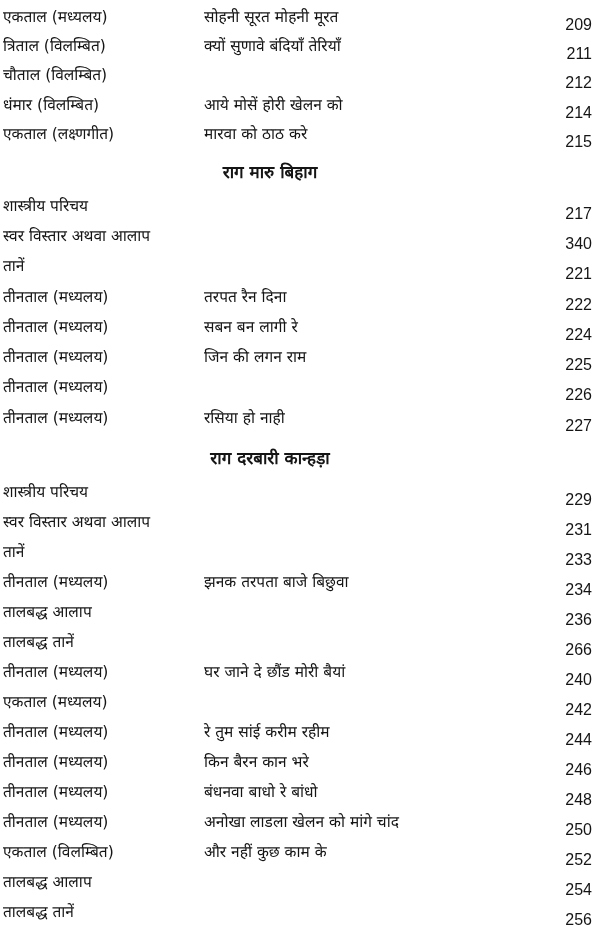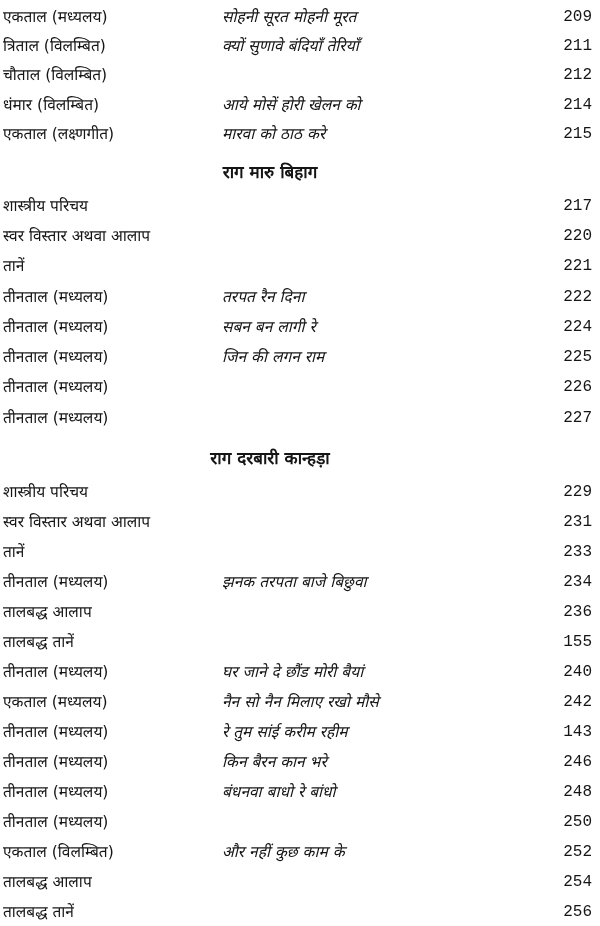--- a/index.html
+++ b/index.html
@@ -24,29 +24,28 @@
       line-height: 30px;
       white-space: nowrap;
     }
     .row .c1 {
       position: absolute;
       left: 3px;
       top: 0;
     }
     .row .c2 {
       position: absolute;
-      left: 222px;
+      left: 204px;
       top: 0;
-      font-style: italic;
     }
     .row .pg {
       position: absolute;
       right: 8px;
-      top: 0;
-      font-family: Liberation Mono, monospace;
+      top: 8px;
+      font-family: Liberation Sans, sans-serif;
       font-size: 16px;
     }
     .heading {
       position: absolute;
       left: 0;
       width: 540px;
       text-align: center;
       font-size: 17px;
       font-weight: bold;
       line-height: 30px;
@@ -84,21 +83,21 @@
 <div class="heading" style="top:157px">राग मारु बिहाग</div>
 
 <div class="row" style="top:191px">
   <span class="c1">शास्त्रीय परिचय</span>
   <span class="c2"></span>
   <span class="pg">217</span>
 </div>
 <div class="row" style="top:221px">
   <span class="c1">स्वर विस्तार अथवा आलाप</span>
   <span class="c2"></span>
-  <span class="pg">220</span>
+  <span class="pg">340</span>
 </div>
 <div class="row" style="top:251px">
   <span class="c1">तानें</span>
   <span class="c2"></span>
   <span class="pg">221</span>
 </div>
 <div class="row" style="top:282px">
   <span class="c1">तीनताल (मध्यलय)</span>
   <span class="c2">तरपत रैन दिना</span>
   <span class="pg">222</span>
@@ -112,20 +111,21 @@
   <span class="c1">तीनताल (मध्यलय)</span>
   <span class="c2">जिन की लगन राम</span>
   <span class="pg">225</span>
 </div>
 <div class="row" style="top:372px">
   <span class="c1">तीनताल (मध्यलय)</span>
   <span class="pg">226</span>
 </div>
 <div class="row" style="top:403px">
   <span class="c1">तीनताल (मध्यलय)</span>
+  <span class="c2">रसिया हो नाही</span>
   <span class="pg">227</span>
 </div>
 
 <div class="heading" style="top:443px">राग दरबारी कान्हड़ा</div>
 
 <div class="row" style="top:477px">
   <span class="c1">शास्त्रीय परिचय</span>
   <span class="c2"></span>
   <span class="pg">229</span>
 </div>
@@ -145,49 +145,49 @@
   <span class="pg">234</span>
 </div>
 <div class="row" style="top:597px">
   <span class="c1">तालबद्ध आलाप</span>
   <span class="c2"></span>
   <span class="pg">236</span>
 </div>
 <div class="row" style="top:627px">
   <span class="c1">तालबद्ध तानें</span>
   <span class="c2"></span>
-  <span class="pg">155</span>
+  <span class="pg">266</span>
 </div>
 <div class="row" style="top:657px">
   <span class="c1">तीनताल (मध्यलय)</span>
   <span class="c2">घर जाने दे छौंड मोरी बैयां</span>
   <span class="pg">240</span>
 </div>
 <div class="row" style="top:687px">
   <span class="c1">एकताल (मध्यलय)</span>
-  <span class="c2">नैन सो नैन मिलाए रखो मौसे</span>
   <span class="pg">242</span>
 </div>
 <div class="row" style="top:717px">
   <span class="c1">तीनताल (मध्यलय)</span>
   <span class="c2">रे तुम सांई करीम रहीम</span>
-  <span class="pg">143</span>
+  <span class="pg">244</span>
 </div>
 <div class="row" style="top:747px">
   <span class="c1">तीनताल (मध्यलय)</span>
   <span class="c2">किन बैरन कान भरे</span>
   <span class="pg">246</span>
 </div>
 <div class="row" style="top:777px">
   <span class="c1">तीनताल (मध्यलय)</span>
   <span class="c2">बंधनवा बाधो रे बांधो</span>
   <span class="pg">248</span>
 </div>
 <div class="row" style="top:807px">
   <span class="c1">तीनताल (मध्यलय)</span>
+  <span class="c2">अनोखा लाडला खेलन को मांगे चांद</span>
   <span class="pg">250</span>
 </div>
 <div class="row" style="top:837px">
   <span class="c1">एकताल (विलम्बित)</span>
   <span class="c2">और नहीं कुछ काम के</span>
   <span class="pg">252</span>
 </div>
 <div class="row" style="top:867px">
   <span class="c1">तालबद्ध आलाप</span>
   <span class="c2"></span>

